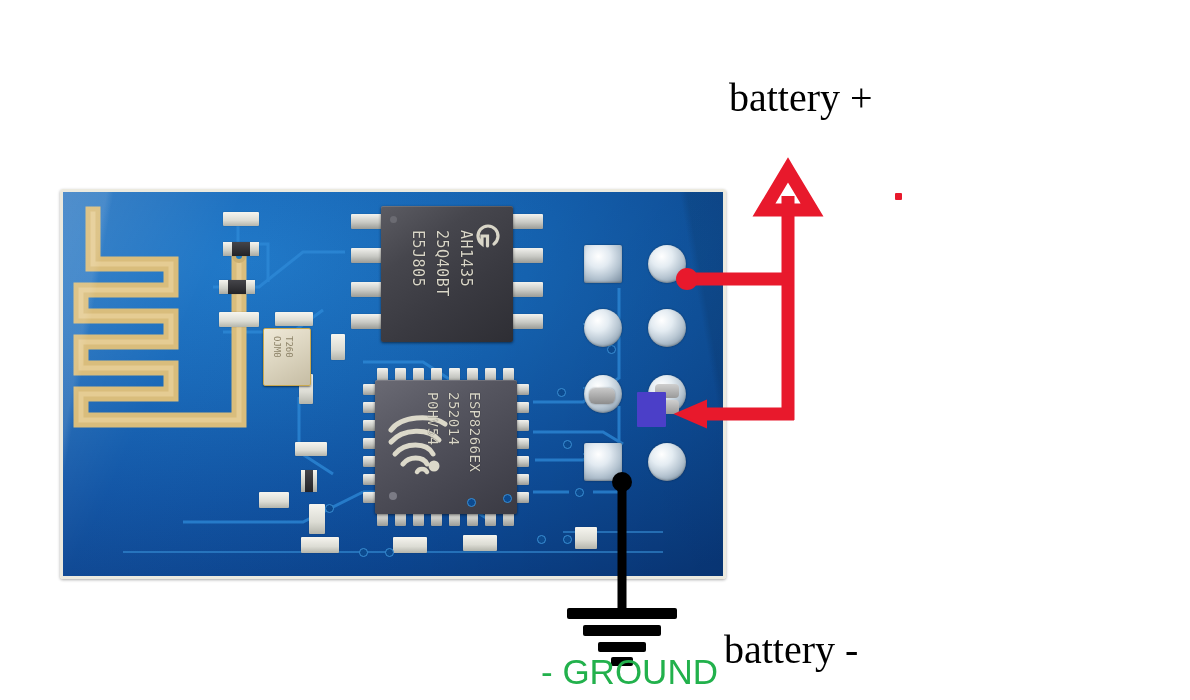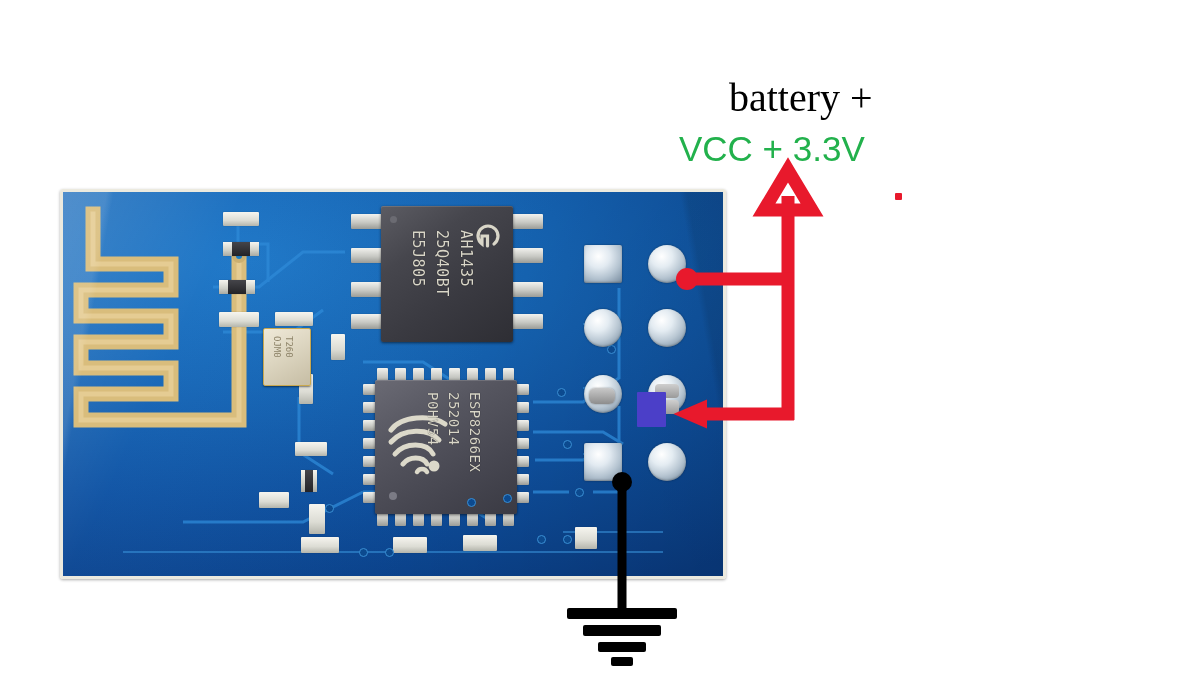--- a/index.html
+++ b/index.html
@@ -333,17 +333,18 @@
       <rect x="611" y="657" width="22" height="9" rx="2"></rect>
     </g>
   </svg>
 
   <div class="marker-square" style="left:637px; top:392px; width:29px; height:35px; background:#4b3fc8;"></div>
 
   <div class="dot-artifact" style="left:895px; top:193px; width:7px; height:7px; background:#e8192c;"></div>
 
   <div class="lbl lbl-black" style="left:729px; top:78px;">battery +</div>
 
-  <div class="lbl lbl-green" style="left:679px; top:131px;">VCC + 3.3V</div>
-
-
+
+  <div class="lbl lbl-green" style="left:541px; top:654px;">- GROUND</div>
+
+  <div class="lbl lbl-black" style="left:724px; top:630px;">battery -</div>
 
 </div>
 
 </body></html>

